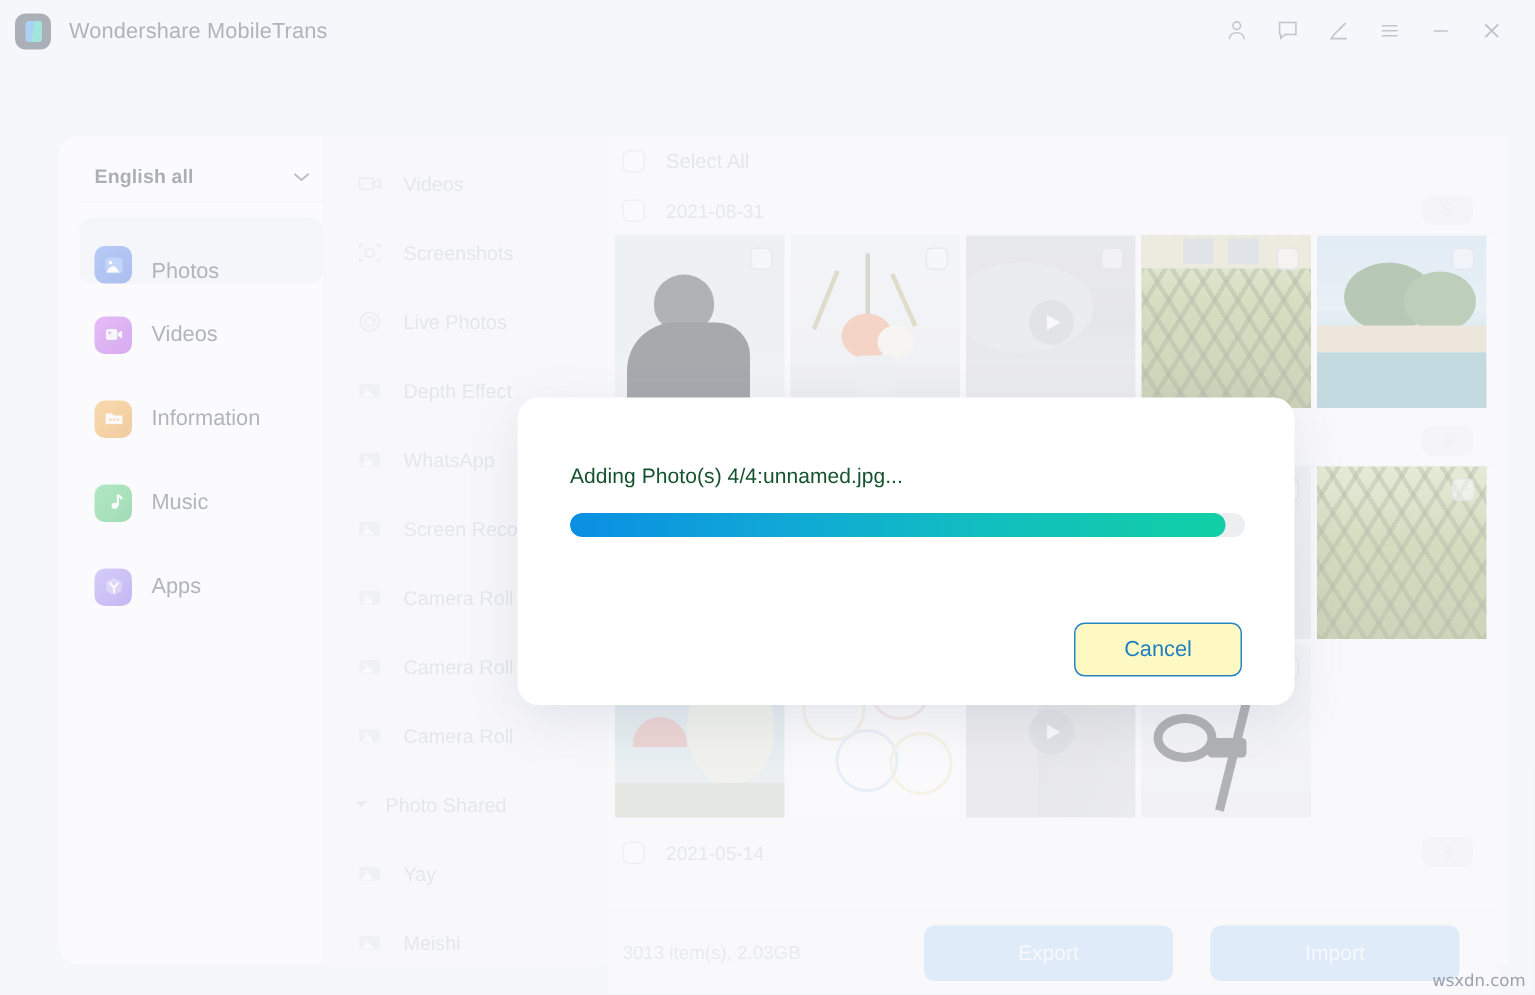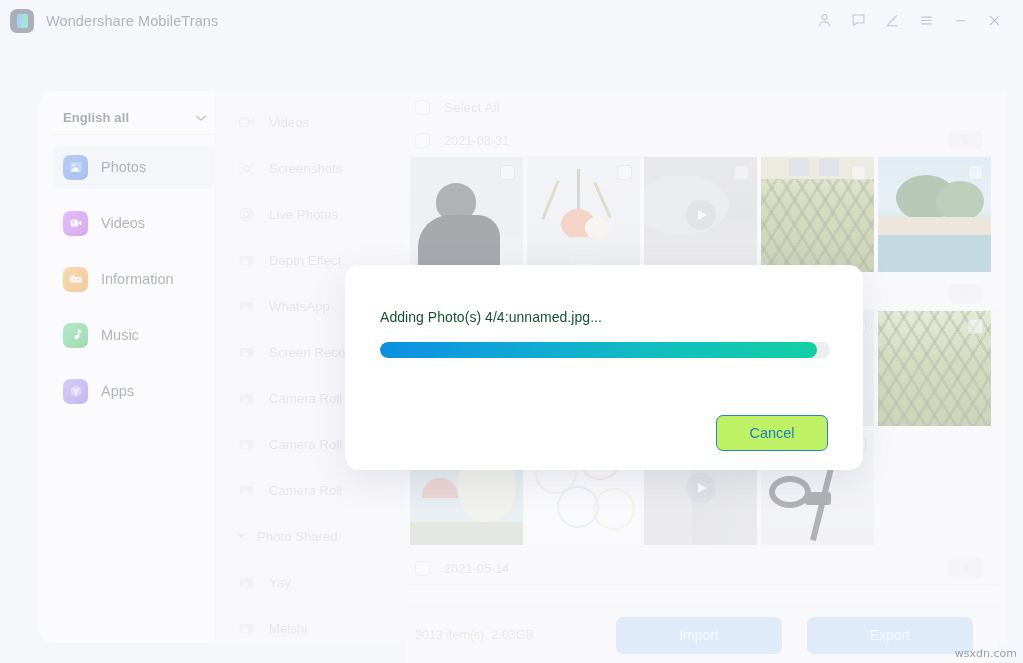--- a/index.html
+++ b/index.html
@@ -99,21 +99,21 @@
   .nav-list { display: flex; flex-direction: column; }
   .nav-item {
     height: 44px;
     display: flex; align-items: center;
     gap: 13px;
     border-radius: 8px;
     padding: 0 10px;
     margin-bottom: 12px;
     cursor: default;
   }
-  .nav-item.active { background: #eef1f7; }
+  .nav-item.active { background: #eef1f7; align-items: flex-end; }
   .nav-ico {
     width: 25px; height: 25px;
     border-radius: 7px;
     flex: 0 0 auto;
     display: flex; align-items: center; justify-content: center;
     position: relative;
   }
   .nav-text { font-size: 14.5px; color: #3d4453; }
 
   
@@ -365,21 +365,21 @@
   }
   .modal-foot {
     margin-top: auto;
     padding-bottom: 19px;
     display: flex; justify-content: flex-end;
   }
   .cancel-btn {
     width: 112px; height: 36px;
     border-radius: 7px;
     border: 1.3px solid #2585c4;
-    background: #bef264;
+    background: #fef9c3;
     color: #1f7fc4;
     font-size: 14.5px;
     font-family: inherit;
     cursor: default;
   }
 
   
   .scroll-strip {
     position: absolute;
     left: 998px; top: 91px;
@@ -775,22 +775,22 @@
       <span class="count-badge">3</span>
     </div>
 
   </div>
 
   <div class="scroll-strip"></div>
 
   <div class="bottombar">
     <span class="items-info">3013 item(s), 2.03GB</span>
     <span class="bb-spacer"></span>
+    <button class="action-btn">Export</button>
     <button class="action-btn">Import</button>
-    <button class="action-btn">Export</button>
   </div>
 
   <div class="dim"></div>
 
   <div class="modal">
     <div class="modal-msg">Adding Photo(s) 4/4:unnamed.jpg...</div>
     <div class="progress-track">
       <div class="progress-fill" id="progress-fill" style="width: 97%;"></div>
     </div>
     <div class="modal-foot">

